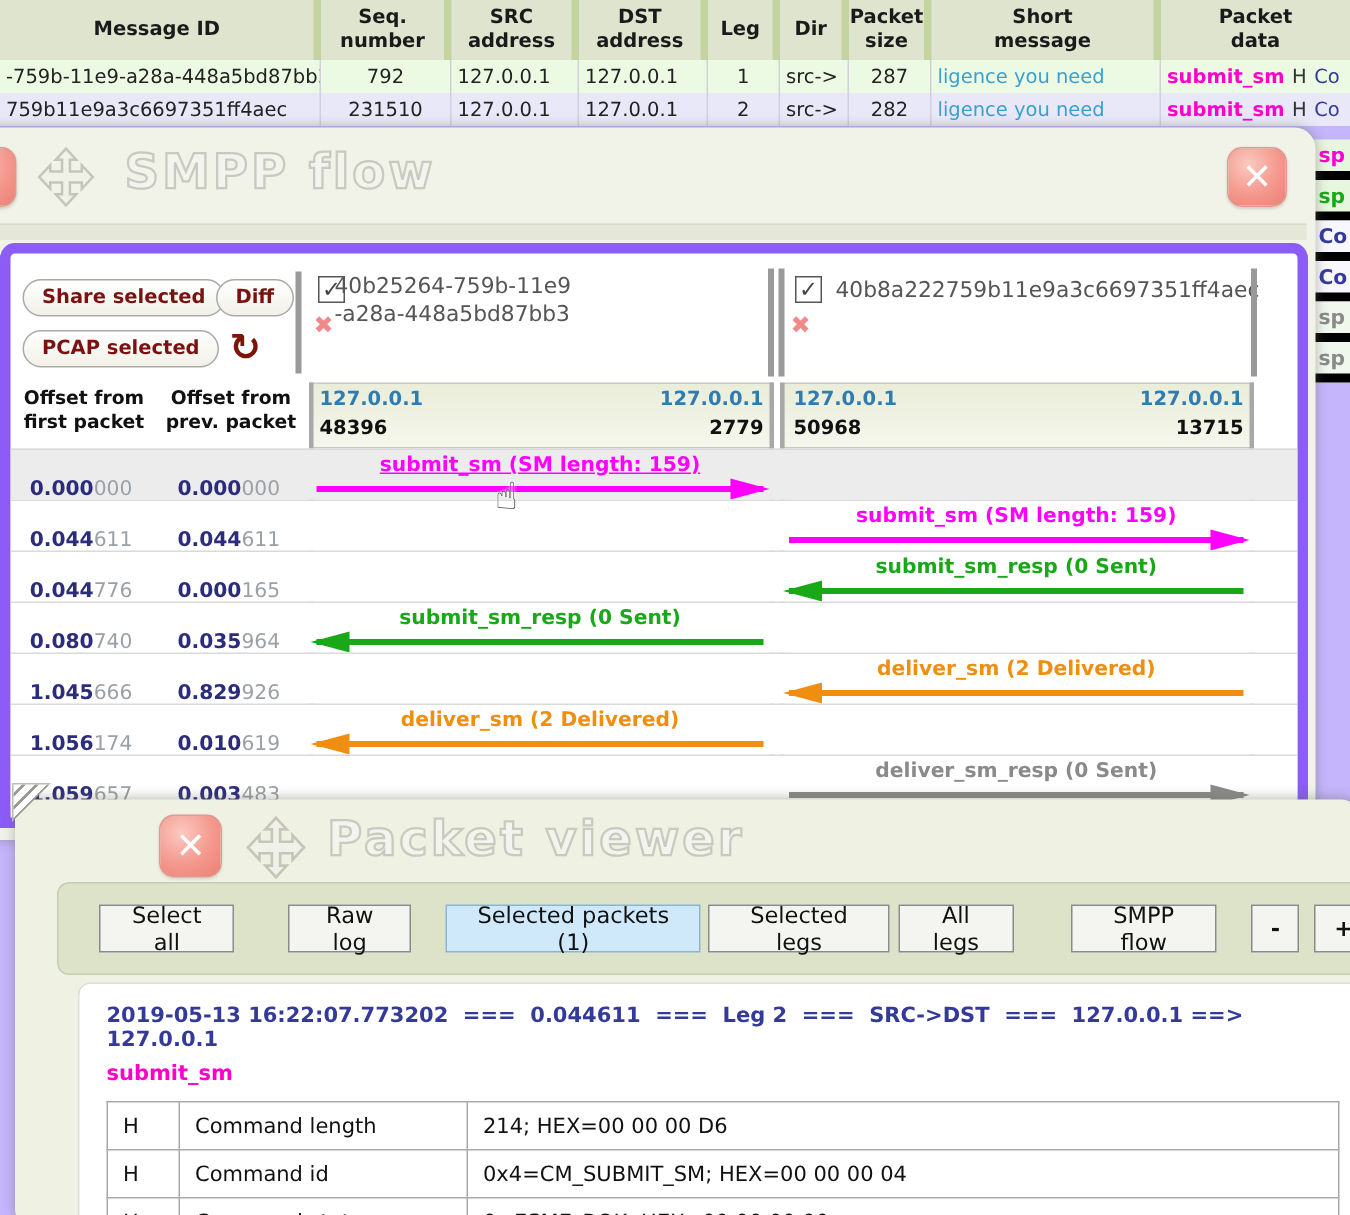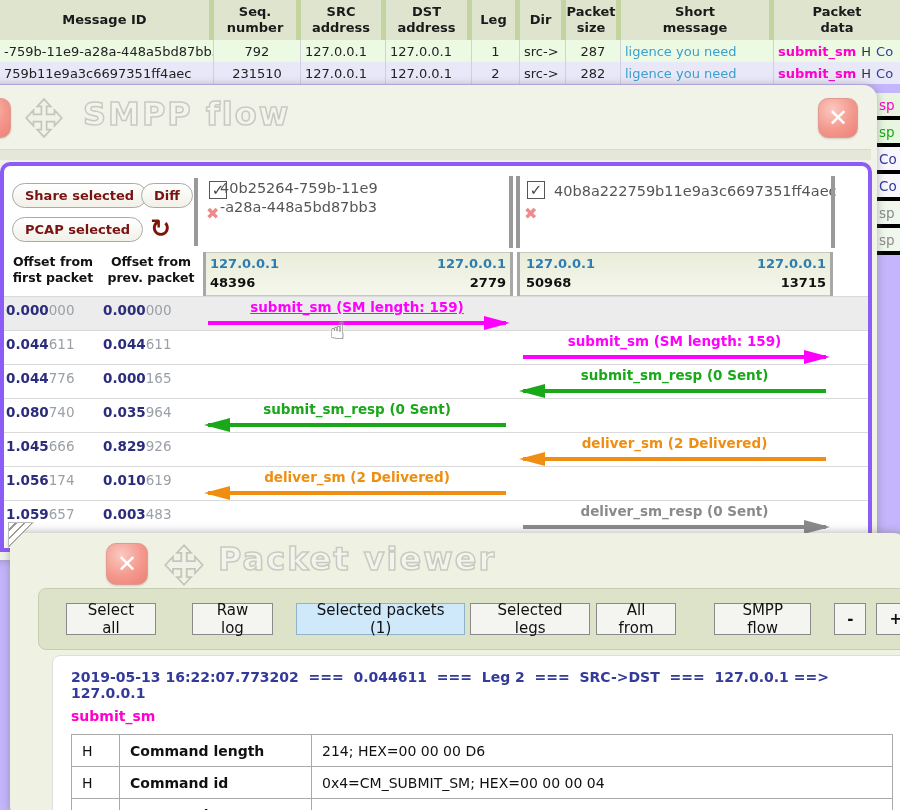--- a/index.html
+++ b/index.html
@@ -22,59 +22,59 @@
   .w0{width:214px}.w1{width:87px}.w2{width:85px}.w3{width:86px}.w4{width:48px}
   .w5{width:46px}.w6{width:55px}.w7{width:153px}.w8{width:126px;border-right:none;}
   .sm-blue{color:#3aa0ce;}
   .pdu-mag{color:#ff00cc;font-weight:bold;}
   .pd-h{color:#333;margin-left:5px;}
   .pd-co{color:#333a99;margin-left:5px;}
 
   
   .edge-strip{position:absolute;left:872px;top:93px;width:28px;z-index:0;}
   .edge-row{height:27px;display:flex;align-items:center;padding-left:7px;
-    font-size:13.5px;font-weight:normal;border-bottom:4px solid #000000;text-align:center;}
+    font-size:13.5px;font-weight:bold;border-bottom:6px solid #000000;text-align:center;}
 
   
   .closebtn{position:absolute;width:40px;height:40px;border-radius:10px;border:1px solid #e09a90;
     background:radial-gradient(circle at 35% 28%,#fbc9c1 0%,#f4988d 55%,#ec8075 100%);
     box-shadow:0 1px 2px rgba(0,0,0,.15);color:#fff;font-size:24px;font-weight:bold;
     display:flex;align-items:center;justify-content:center;cursor:pointer;}
   .wtitle{position:absolute;font-size:32px;font-weight:bold;letter-spacing:2px;color:#f3f4ee;
     -webkit-text-stroke:1.5px #c9cabf;text-stroke:1.5px #c9cabf;}
   .moveicon{position:absolute;}
 
   
   .win-flow{position:absolute;left:-45px;top:85px;width:922px;height:475px;z-index:2;
     background:#f1f3e8;border-radius:14px;box-shadow:0 0 8px rgba(100,100,90,.45);}
   .wf-band{position:absolute;left:6px;right:6px;top:64px;height:11px;background:#e5e8d8;
     border-top:1px solid #d9dcc9;}
   .wf-panel{position:absolute;left:45px;top:77px;width:872px;height:390px;background:#fff;
-    border:4px solid #8b5cf6;border-radius:10px 10px 0 0;overflow:hidden;}
+    border:7px solid #8b5cf6;border-radius:10px 10px 0 0;overflow:hidden;}
 
   .pill{position:absolute;height:25px;border:1.5px solid #aaa;border-radius:13px;
     background:linear-gradient(#ffffff,#f1f1e8);color:#7a1212;font-weight:bold;font-size:13px;
     display:flex;align-items:center;justify-content:center;padding:0 12px;cursor:pointer;}
   .vbar{position:absolute;width:4px;background:#999;}
   .refresh{position:absolute;font-size:25px;font-weight:bold;color:#7c1408;cursor:pointer;line-height:1;}
   .cbx{position:absolute;width:18px;height:18px;border:1.5px solid #555;background:#fff;
     display:flex;align-items:center;justify-content:center;font-size:15px;color:#444;cursor:pointer;}
   .leglabel{position:absolute;font-size:14.5px;color:#555;line-height:19px;}
   .redx{position:absolute;color:#f08a8a;font-size:16px;font-weight:bold;cursor:pointer;}
 
   .oh{position:absolute;top:88px;font-size:12.5px;font-weight:bold;color:#111;text-align:center;line-height:1.3;}
   .leghdr{position:absolute;top:86px;height:44px;background:linear-gradient(#e9edd9,#f5f7ec);
     border:1px solid #c9c9bd;font-size:13px;}
   .leghdr .ip{position:absolute;top:3px;color:#2e7cb0;font-weight:bold;}
   .leghdr .port{position:absolute;top:22px;color:#111;font-weight:bold;}
 
   .wf-rows{position:absolute;left:0;right:0;top:130px;bottom:0;}
   .frow{position:relative;height:34px;border-top:1px solid #dadada;background:#fff;}
   .frow.hov{background:#ececec;}
-  .num{position:absolute;top:5px;font-size:13.5px;font-weight:bold;text-align:left;}
+  .num{position:absolute;top:18px;font-size:13.5px;font-weight:bold;text-align:center;}
   .num .nd{color:#2c2c7c;}
   .num .ng{color:#9aa0a6;font-weight:normal;}
   .num.first{left:2px;width:90px;}
   .num.prev{left:99px;width:93px;}
   .vline{position:absolute;top:-44px;bottom:0;width:3px;background:#a8a8a8;}
 
   .arrow{position:absolute;top:0;height:34px;}
   .arrow .albl{position:absolute;top:2px;left:0;right:0;text-align:center;font-size:13.5px;font-weight:bold;}
   .arrow.hover .albl{text-decoration:underline;}
   .arrow .shaft{position:absolute;top:24px;left:2px;right:2px;height:4px;}
@@ -98,21 +98,21 @@
     padding:0 12px;display:flex;align-items:center;cursor:pointer;}
   .tbtn.sel{background:#cfe9fa;border-color:#8fb4ca;}
   .tbtn.mini{font-weight:bold;padding:0 12px;}
   .pv-content{position:absolute;left:42px;right:-6px;top:122px;height:175px;background:#fff;
     border:1px solid #ddd;border-radius:8px 8px 0 0;padding:13px 18px 0 18px;overflow:hidden;}
   .pv-head{color:#333a99;font-weight:bold;font-size:14px;white-space:pre-wrap;}
   .pv-pdu{color:#ff00cc;font-weight:bold;font-size:14px;margin-top:7px;}
   .pv-table{border-collapse:collapse;margin-top:10px;width:100%;}
   .pv-table td{border:1px solid #aaa;height:32px;font-size:14px;color:#111;padding:0 10px;}
   .pv-table td.ch{width:48px;}
-  .pv-table td.cf{width:192px;font-weight:bold;}
+  .pv-table td.cf{width:192px;}
 </style>
 </head>
 <body>
 
 <div id="stage">
 
   <div class="top-table">
     <div class="tt-header">
         <div class="tt-hcell w0">Message ID</div>
         <div class="tt-hcell w1">Seq.
@@ -304,21 +304,21 @@
     <svg class="moveicon" style="left:152px;top:10px;" width="44" height="44" viewBox="0 0 40 40">
       <path d="M20 2 L26.5 9 L22.5 9 L22.5 16.5 L30 16.5 L30 12.5 L37 20 L30 27.5 L30 23.5 L22.5 23.5 L22.5 31 L26.5 31 L20 38 L13.5 31 L17.5 31 L17.5 23.5 L10 23.5 L10 27.5 L3 20 L10 12.5 L10 16.5 L17.5 16.5 L17.5 9 L13.5 9 Z" fill="#f0f1e8" stroke="#c5c6b8" stroke-width="1.6"></path>
     </svg>
     <div class="wtitle" style="left:208px;top:7px;">Packet viewer</div>
 
     <div class="pv-toolbar">
         <button class="tbtn" style="margin-left: 0px;">Select all</button>
         <button class="tbtn" style="margin-left: 36px;">Raw log</button>
         <button class="tbtn sel" style="margin-left: 23px;">Selected packets (1)</button>
         <button class="tbtn" style="margin-left: 5px;">Selected legs</button>
-        <button class="tbtn" style="margin-left: 6px;">All from</button>
+        <button class="tbtn" style="margin-left: 6px;">All legs</button>
         <button class="tbtn" style="margin-left: 38px;">SMPP flow</button>
         <button class="tbtn mini" style="margin-left: 23px;">-</button>
         <button class="tbtn mini" style="margin-left: 10px;">+</button>
       </div>
 
     <div class="pv-content">
       <div class="pv-head">2019-05-13 16:22:07.773202  ===  0.044611  ===  Leg 2  ===  SRC-&gt;DST  ===  127.0.0.1 ==&gt; 127.0.0.1</div>
       <div class="pv-pdu">submit_sm</div>
       <table class="pv-table">
         <tbody>

